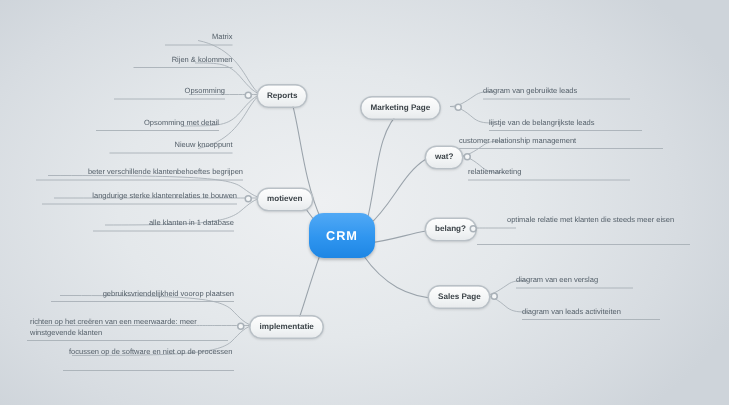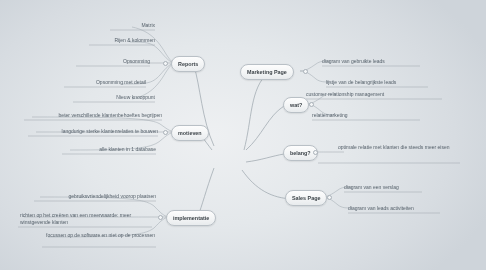--- a/index.html
+++ b/index.html
@@ -106,20 +106,23 @@
 
     <path class="thin" d="M310,152 C318,152 322,152 328,152 C334,152 338,152 344,152"></path>
     <line x1="318" y1="163" x2="460" y2="163"></line>
 
     <path class="thin" d="M322,197 C328,197 332,194 338,190 C342,187 346,187 352,187"></path>
     <path class="thin" d="M322,197 C328,197 332,200 338,205 C342,208 346,208 352,208"></path>
     <line x1="344" y1="192" x2="422" y2="192"></line>
     <line x1="348" y1="213" x2="440" y2="213"></line>
   </svg>
 
+  <div class="central" style="left:206px;top:142px;">
+    <span>CRM</span>
+  </div>
 
   <div class="branch" style="left:171px;top:56px;">
     <span>Reports</span>
   </div>
   <div class="knob" style="left:163px;top:61px;"></div>
 
   <div class="leaf r" style="left:40px;top:22px;width:115px;">Matrix</div>
   <div class="leaf r" style="left:40px;top:37px;width:115px;">Rijen &amp; kolommen</div>
   <div class="leaf r" style="left:36px;top:58px;width:114px;">Opsomming</div>
   <div class="leaf r" style="left:32px;top:79px;width:114px;">Opsomming met detail</div>

